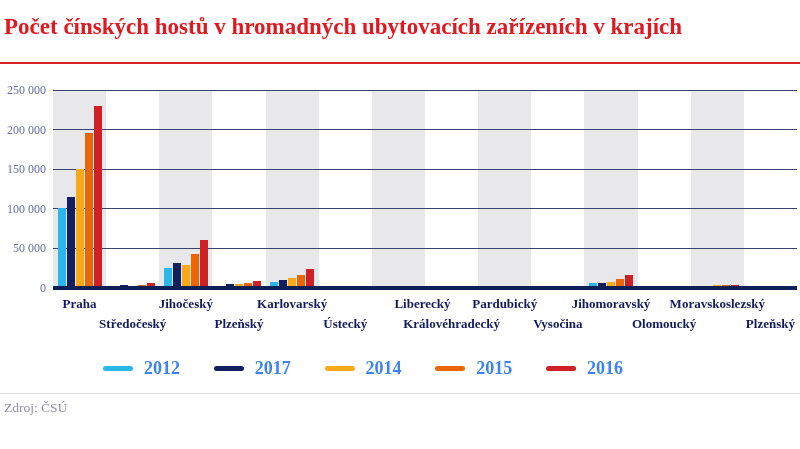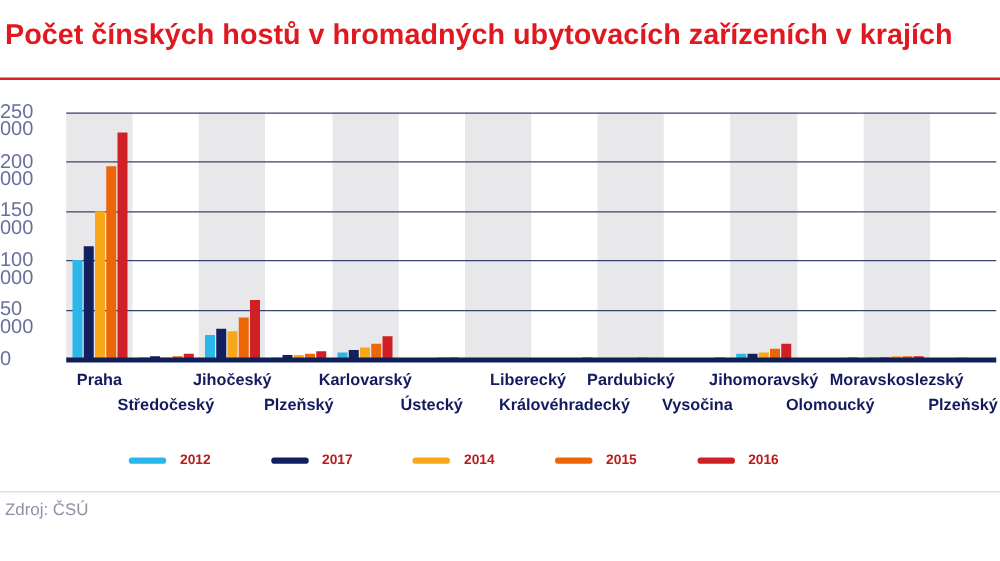--- a/index.html
+++ b/index.html
@@ -1,47 +1,47 @@
 <!DOCTYPE html>
 <html><head>
 <meta charset="utf-8">
 <style>
   html,body{margin:0;padding:0;background:#fff;}
   .screen{
     position:relative;width:800px;height:449px;background:#ffffff;
-    font-family:Liberation Sans, sans-serif;overflow:hidden;
+    font-family:Liberation Serif, serif;overflow:hidden;
   }
   .chart-title{
     position:absolute;left:4px;top:14px;width:794px;
     font-size:23px;font-weight:700;color:#e0181f;letter-spacing:0;
     white-space:nowrap;
   }
   .title-rule{position:absolute;left:0;top:62px;width:800px;height:2px;background:#d62128;}
   .chart-wrap{position:absolute;left:0;top:90px;width:800px;height:198px;}
   .ylabel{
-    position:absolute;left:0;width:46px;text-align:left;
-    font-size:16px;color:#6a6e9e;line-height:14px;
+    position:absolute;left:0;width:46px;text-align:right;
+    font-size:12px;color:#6a6e9e;line-height:14px;
   }
   .plot{position:absolute;left:53px;top:0;width:744px;height:198px;}
   .band{position:absolute;top:0;height:198px;background:#e8e8eb;}
   .gridline{position:absolute;left:0;width:744px;height:1px;background:#39426f;}
   .baseline{position:absolute;left:0;bottom:-2px;width:744px;height:4px;background:#101f56;z-index:4;}
   .bar{position:absolute;bottom:0;z-index:3;}
   .xlabels{position:absolute;left:53px;top:294px;width:744px;height:42px;}
   .xlabel{
     position:absolute;transform:translateX(-50%);white-space:nowrap;
     font-size:13px;font-weight:700;color:#131b5e;
   }
   .legend{
     position:absolute;left:103px;top:356px;width:520px;height:24px;
     display:flex;justify-content:space-between;align-items:center;
   }
   .legend-item{display:flex;align-items:center;gap:11px;}
   .legend-dash{width:30px;height:5px;border-radius:2.5px;}
-  .legend-label{font-size:11px;font-weight:700;color:#b91c1c;}
+  .legend-label{font-size:18px;font-weight:700;color:#3b82f6;}
   .footer-rule{position:absolute;left:0;top:393px;width:800px;height:1px;background:#d9d9de;}
   .source{position:absolute;left:4px;top:400px;font-size:13.5px;color:#8f8fa6;}
 </style>
 </head>
 <body>
 
 <div class="screen">
   <div class="chart-title">Počet čínských hostů v hromadných ubytovacích zařízeních v krajích</div>
   <div class="title-rule"></div>
 

